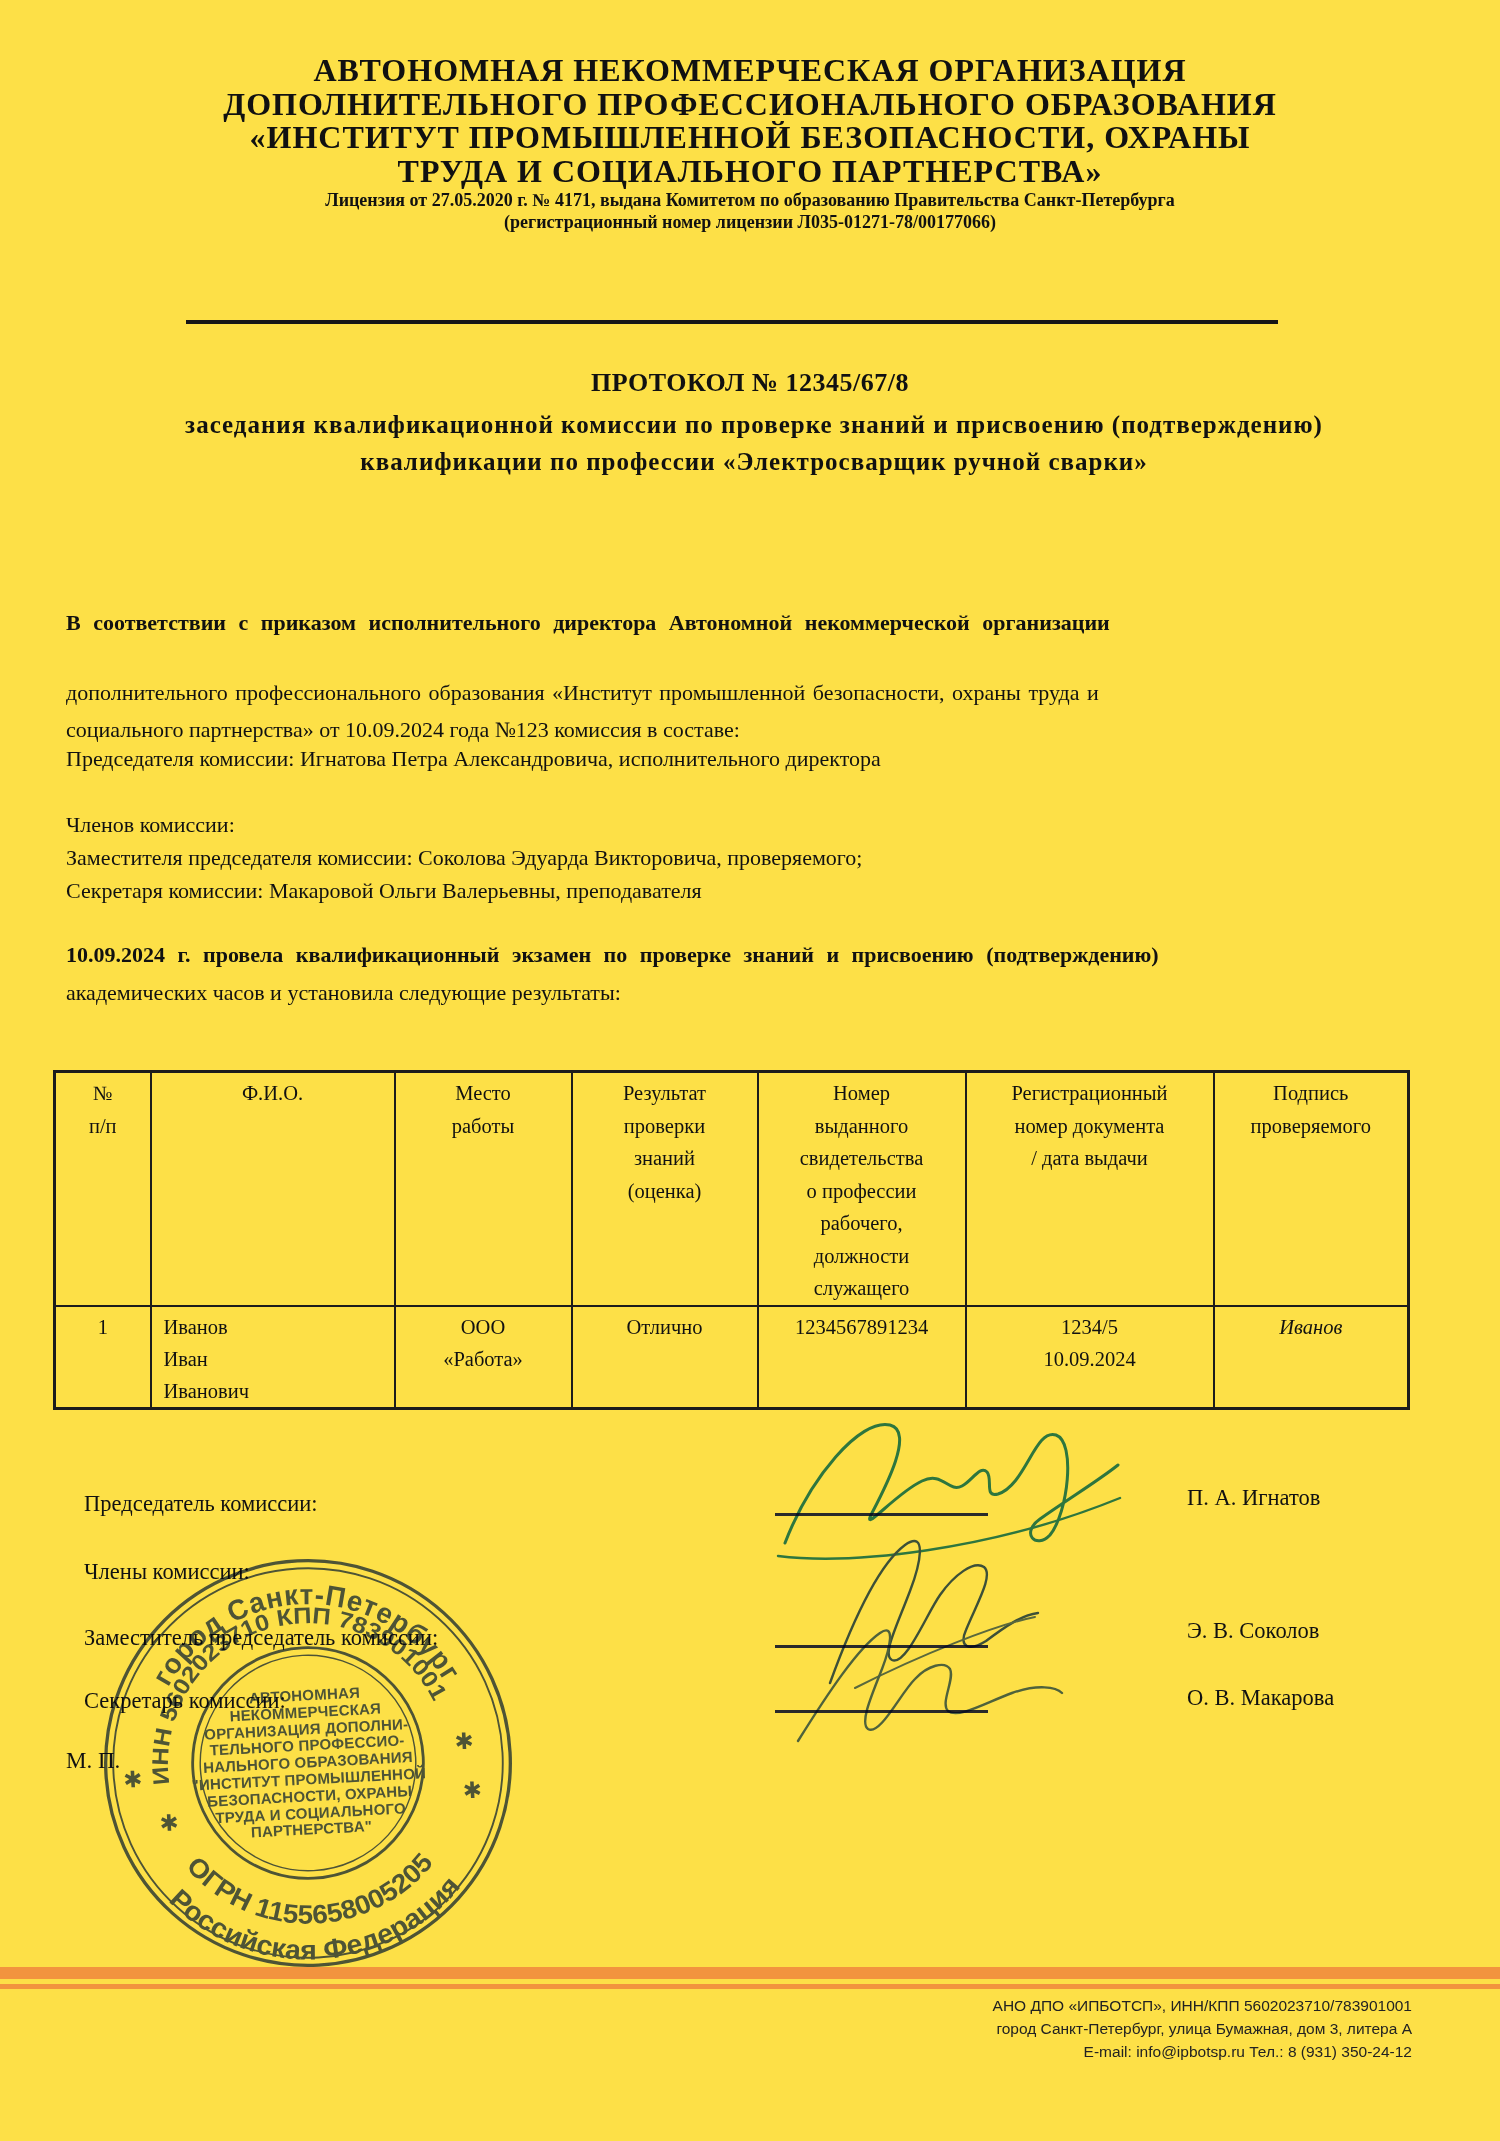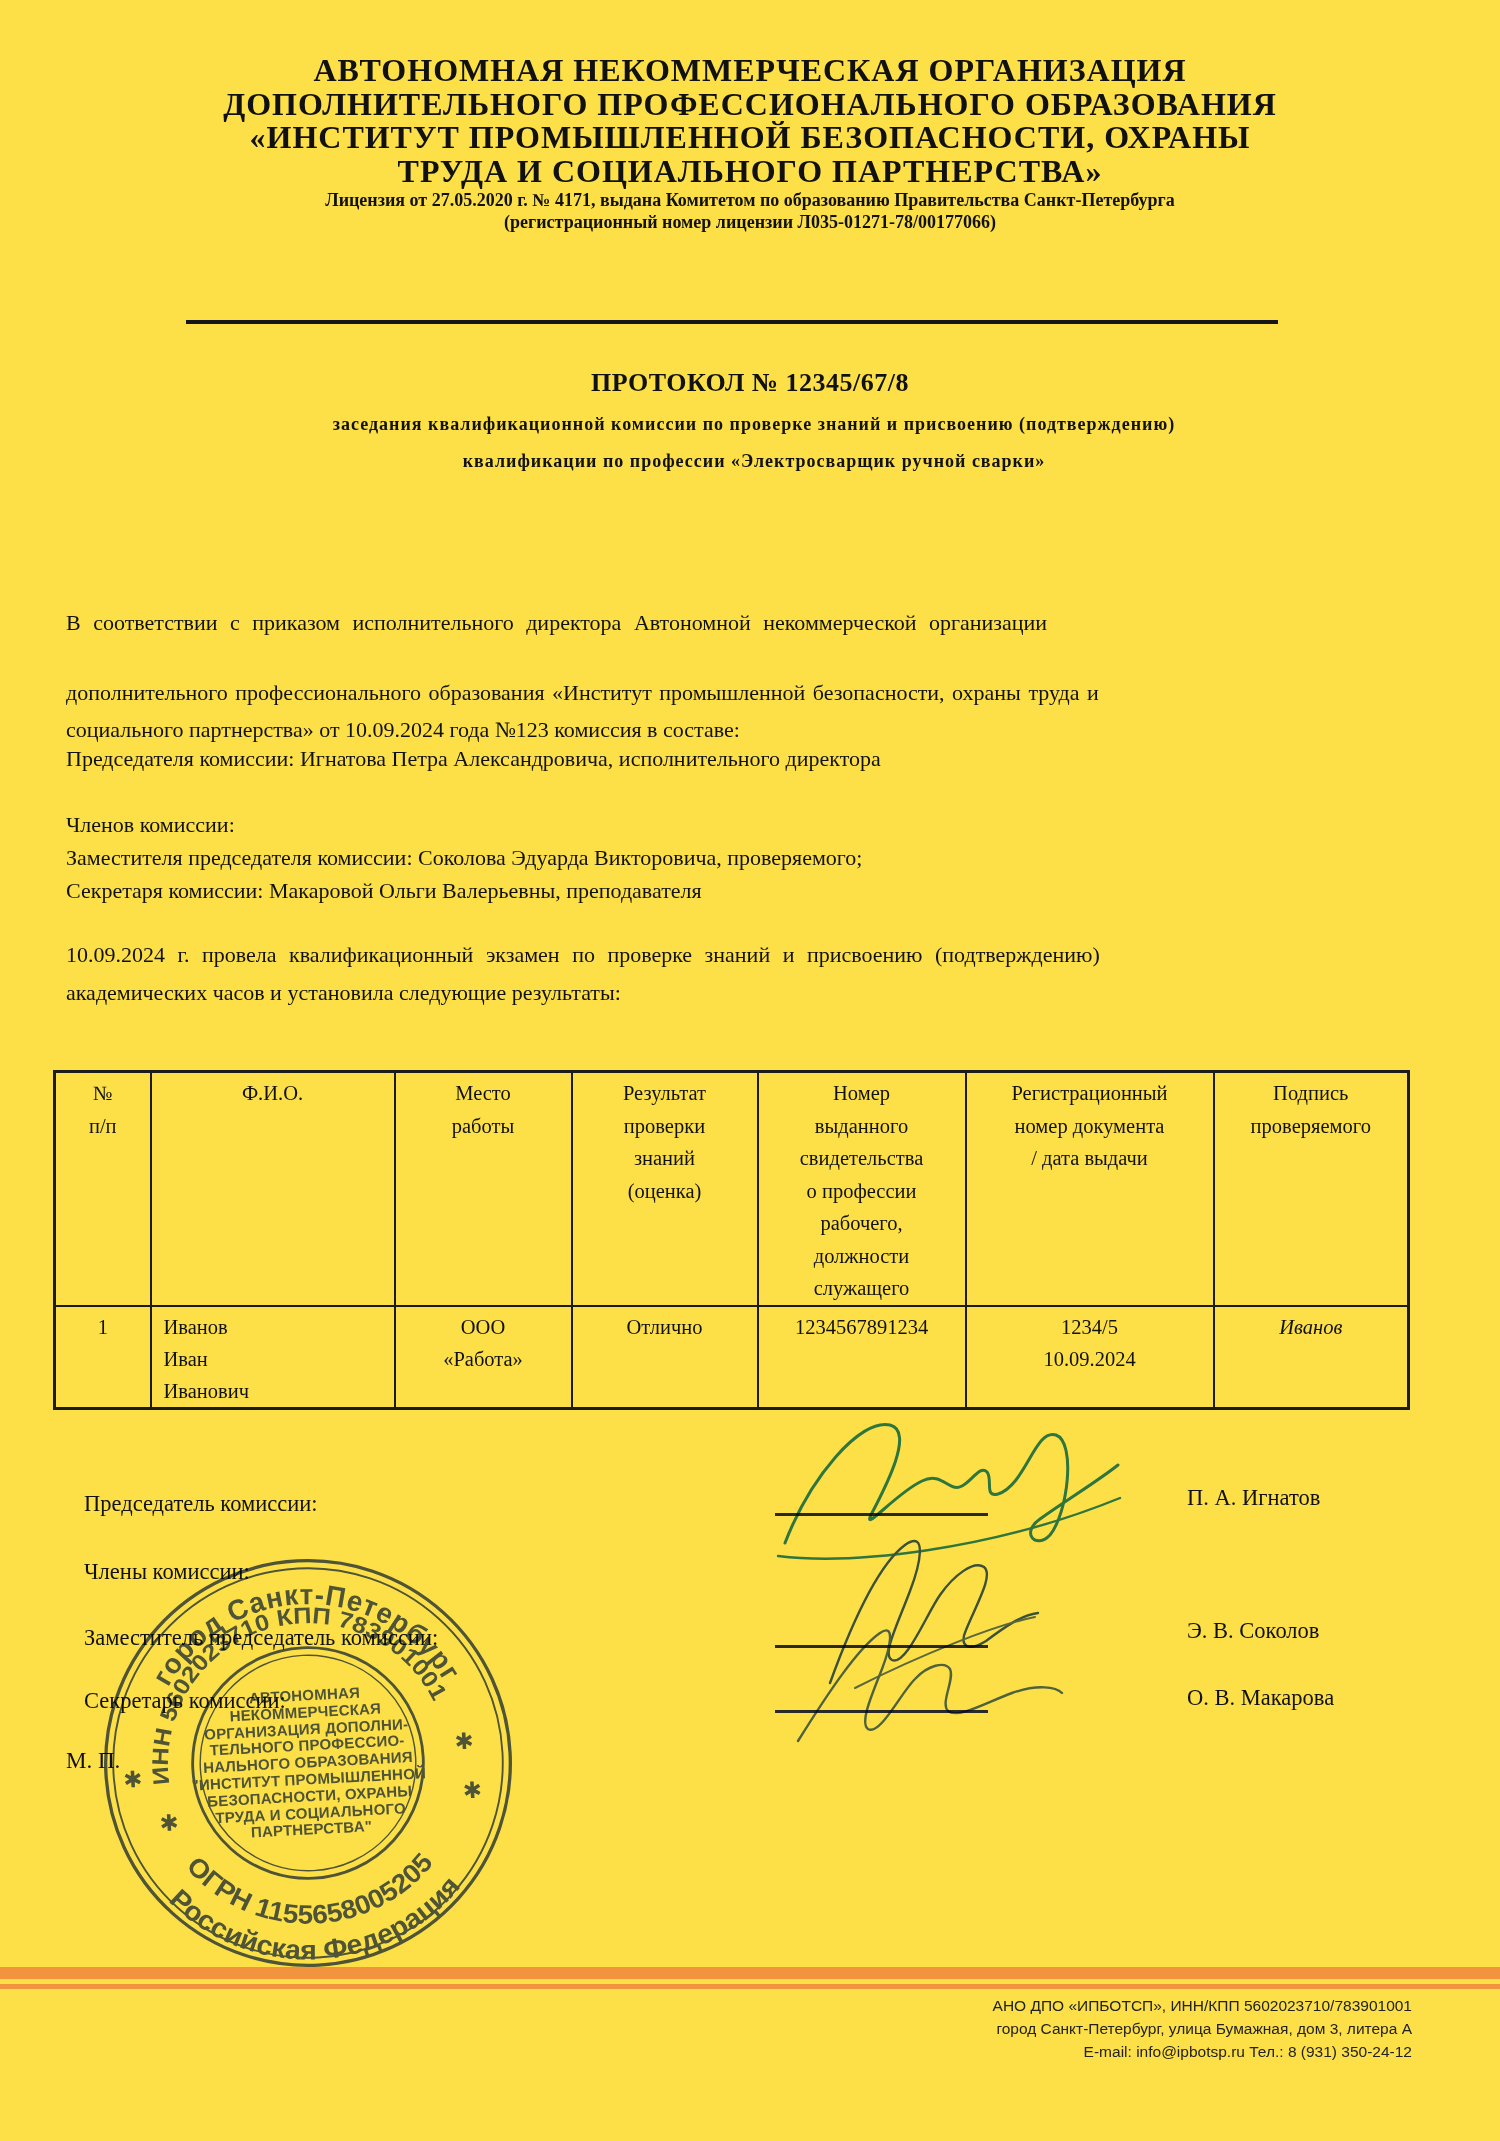--- a/index.html
+++ b/index.html
@@ -5,25 +5,25 @@
   html,body{margin:0;padding:0;background:#e8e8e8;}
   .page{position:relative;width:1500px;height:2141px;background:#fde047;margin:0 auto;
         font-family:"Liberation Serif",serif;color:#111;overflow:hidden;}
   .abs{position:absolute;}
   .center{left:0;right:0;text-align:center;}
   .pre{white-space:pre-line;}
   .org-name{top:54px;font-size:32px;font-weight:bold;line-height:33.5px;letter-spacing:1px;}
   .license{top:190px;font-size:18px;font-weight:bold;line-height:21.5px;}
   .divider{top:320px;left:186px;width:1092px;height:4px;background:#161616;}
   .p-title{top:368px;font-size:26px;font-weight:bold;letter-spacing:.5px;}
-  .p-sub{top:406px;font-size:18px;font-weight:bold;line-height:37px;letter-spacing:1px;margin-left:8px;}
+  .p-sub{top:406px;font-size:25px;font-weight:bold;line-height:37px;letter-spacing:1px;margin-left:8px;}
   .cityrow{top:511px;left:66px;width:1328px;display:flex;justify-content:space-between;
            font-size:23px;font-weight:bold;}
   .body-text{left:66px;width:1326px;font-size:22px;line-height:37.5px;margin:0;}
-  .jl1{word-spacing:7px;}
+  .jl1{word-spacing:7px;font-weight:bold;}
   .jl2{word-spacing:2px;margin-top:32px;}
   .results{position:absolute;top:1070px;left:53px;width:1354px;border-collapse:collapse;
            table-layout:fixed;border:3px solid #1c1c1c;font-size:20.5px;}
   .results th,.results td{border:2px solid #1c1c1c;vertical-align:top;padding:4px 4px 0 4px;
            font-weight:normal;text-align:center;}
   .results th{height:224px;line-height:32.5px;}
   .results td{height:92px;line-height:32px;}
   .results td.fio{text-align:left;padding-left:12px;}
   .results td.sig{font-style:italic;}
   .sign-label{left:84px;font-size:22.5px;}

